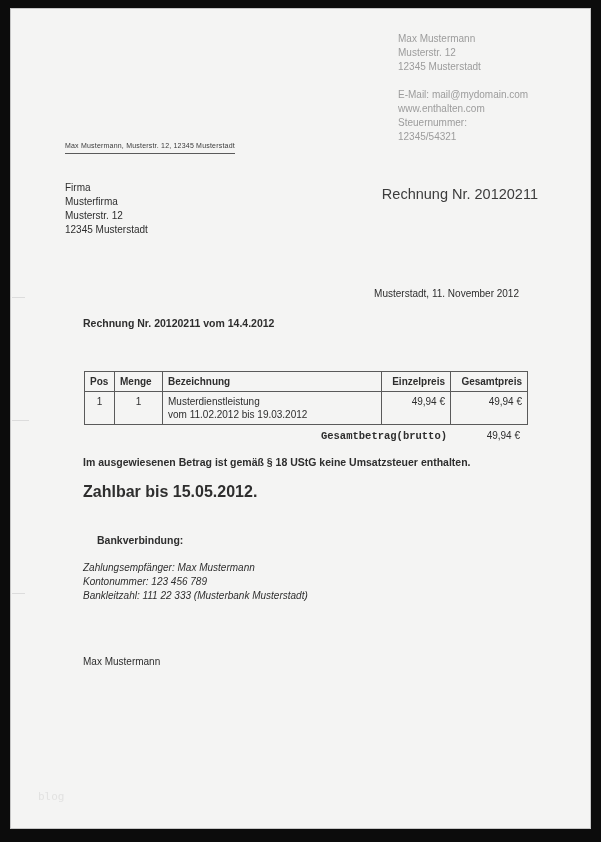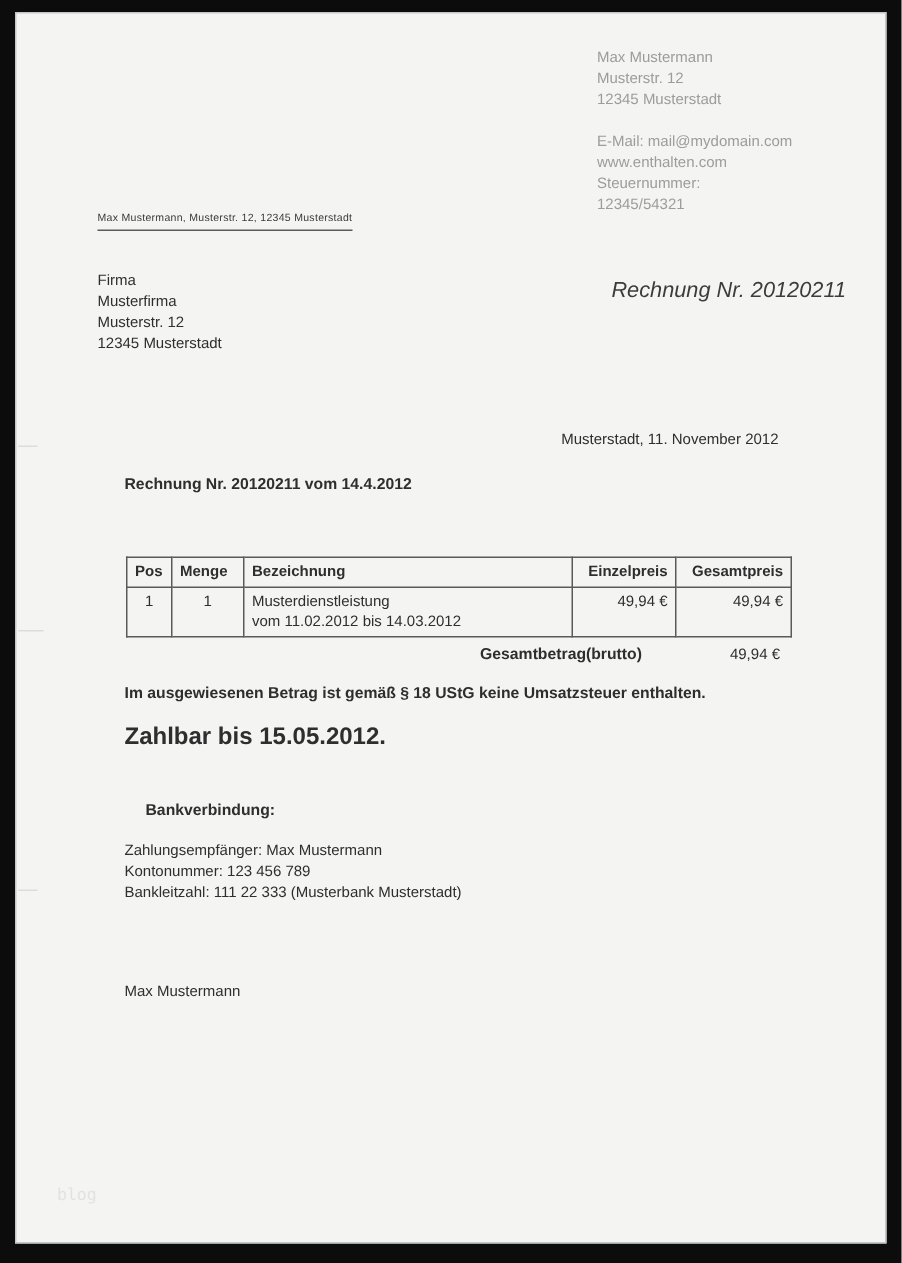--- a/index.html
+++ b/index.html
@@ -31,24 +31,23 @@
     font-size: 7px; line-height: 9px;
     color: #3a3a3a;
     letter-spacing: 0.2px;
     border-bottom: 1px solid #5a5a5a;
     padding-bottom: 3px;
   }
 
   .recipient { left: 54px; top: 172px; }
 
   .invoice-title {
-    top: 177px; right: 26px;
+    top: 177px; right: 52px;
     font-size: 14.5px; line-height: 17px;
     color: #3c3c3c;
-    font-style: italic;
   }
 
   .date-line { top: 278px; right: 71px; text-align: right; }
 
   .subject-line { left: 72px; top: 307px; font-size: 10.5px; }
 
   .items-table { left: 73px; top: 362px; }
   table.items {
     border-collapse: collapse;
     table-layout: fixed;
@@ -69,27 +68,27 @@
   .col-gp    { width: 77px; }
   .c { text-align: center; }
   .r { text-align: right !important; }
   table.items td { vertical-align: top; }
 
   .total-row {
     left: 73px; top: 421px; width: 443px;
     display: flex; justify-content: flex-end; align-items: baseline;
     font-size: 10px;
   }
-  .total-row .lbl { font-weight: bold; font-size: 10.5px; color: #2e2e2e; margin-right: 22px; }
+  .total-row .lbl { font-weight: bold; font-size: 10.5px; color: #2e2e2e; margin-right: 3px; font-family: Liberation Mono, monospace; }
   .total-row .val { width: 77px; text-align: right; box-sizing: border-box; padding-right: 7px; color: #2e2e2e; }
 
   .tax-note  { left: 72px; top: 446px; font-size: 10.5px; }
   .due-note  { left: 72px; top: 476px; font-size: 16px; }
   .bank-head { left: 72px; top: 524px; font-size: 10.5px; padding-left: 14px; }
-  .bank-lines { left: 72px; top: 552px; }
+  .bank-lines { left: 72px; top: 552px; font-style: italic; }
   .signature { left: 72px; top: 646px; }
 
   .fold-mark { position: absolute; left: 1px; height: 1px; background: #dcdcdc; }
   .fold-top    { top: 288px; width: 13px; }
   .punch-mid   { top: 411px; width: 17px; }
   .fold-bottom { top: 584px; width: 13px; }
 
   .watermark {
     left: 27px; top: 781px;
     font-size: 11px;
@@ -148,21 +147,21 @@
           <th class="r">Einzelpreis</th>
           <th class="r">Gesamtpreis</th>
         </tr>
       </thead>
       <tbody>
         <tr>
           <td class="c">1</td>
           <td class="c">1</td>
           <td>
             <div>Musterdienstleistung</div>
-            <div>vom 11.02.2012 bis 14.03.2012</div>
+            <div>vom 11.02.2012 bis 19.03.2012</div>
           </td>
           <td class="r">49,94 €</td>
           <td class="r">49,94 €</td>
         </tr>
       </tbody>
     </table>
   </div>
 
   <div class="abs total-row">
     <div class="lbl">Gesamtbetrag(brutto)</div>

